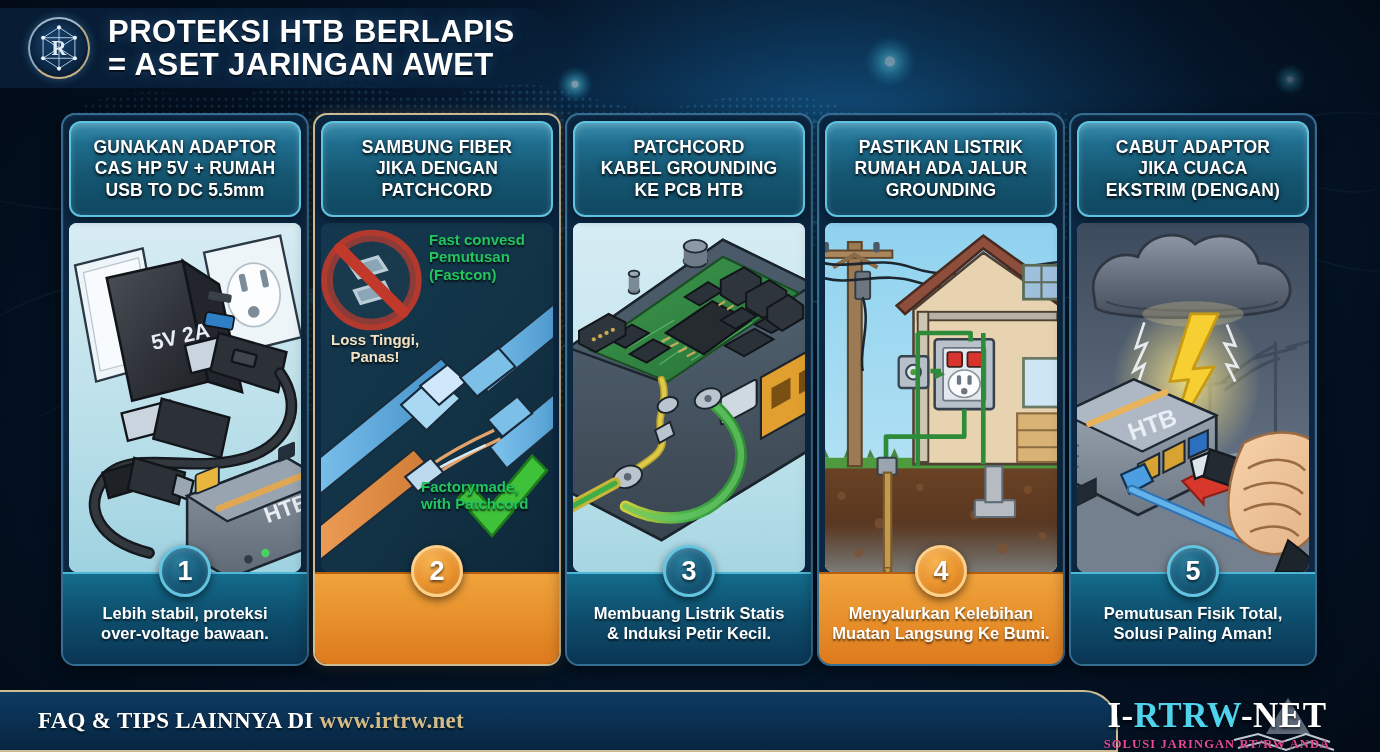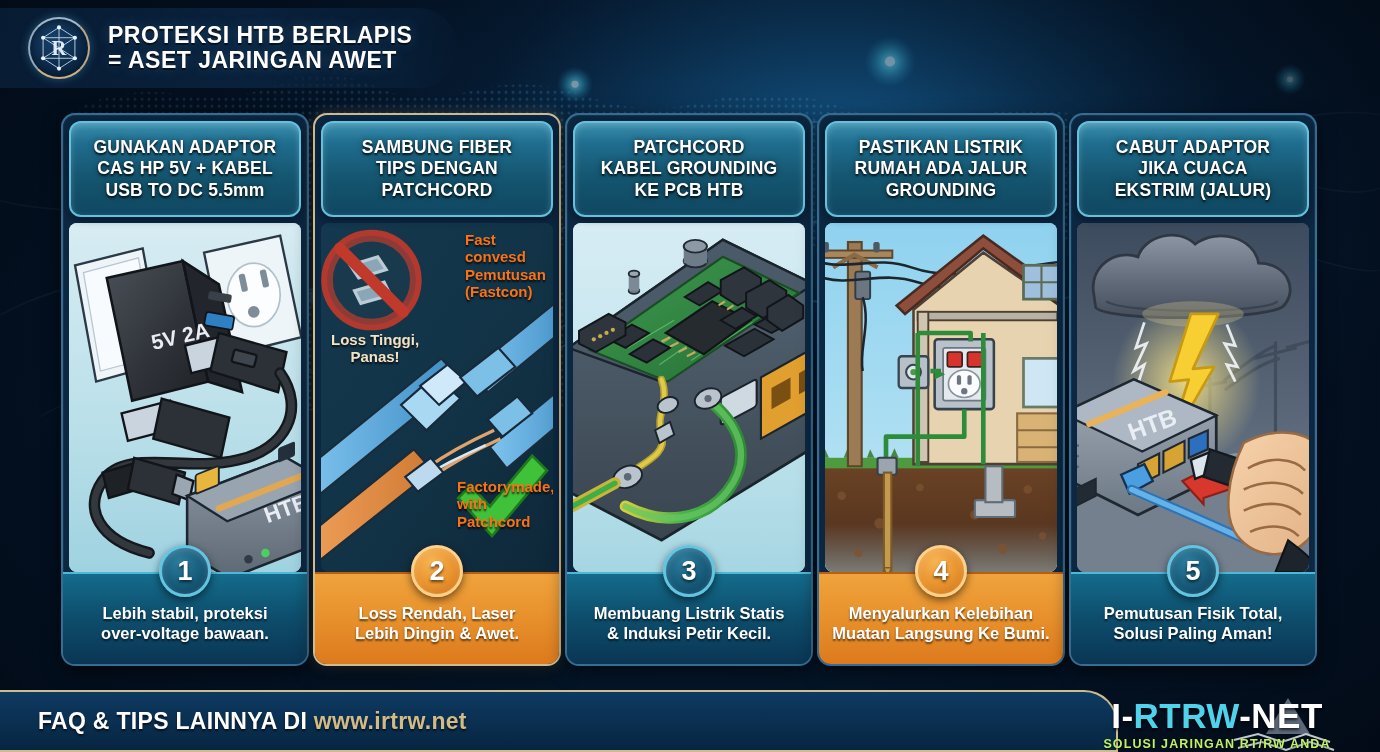--- a/index.html
+++ b/index.html
@@ -43,21 +43,21 @@
     background: radial-gradient(circle at 42% 35%, #17406a 0%, #0d2b4c 55%, #091f3a 100%);
     border: 2.5px solid;
     border-color: #9fb7c9 #b9a887 #c8b184 #8fa8bd;
     box-shadow: 0 0 10px rgba(90,180,230,.35), inset 0 0 12px rgba(0,0,0,.5);
     position: relative; overflow: hidden;
   }
   .logo svg { position:absolute; inset:0; width:100%; height:100%; }
 
   .title-wrap { line-height: 1.08; }
   .title-line {
-    font-size: 23px; font-weight: 700; letter-spacing: .5px;
+    font-size: 31px; font-weight: 700; letter-spacing: .5px;
     color: #ffffff;
     text-shadow: 0 2px 0 rgba(0,0,0,.55), 0 0 14px rgba(120,200,255,.25);
     white-space: nowrap;
   }
 
   
   .cards {
     position: absolute; left: 37px; top: 113px;
     width: 1324px; height: 553px;
     display: flex; gap: 4px;
@@ -109,21 +109,21 @@
     background: #b9dfe8;
   }
   .illus svg { position: absolute; inset: 0; width: 100%; height: 100%; display:block; }
 
   .illus-label {
     position: absolute;
     font-size: 15px; font-weight: 700; line-height: 1.16;
     text-shadow: 0 2px 2px rgba(0,0,0,.8);
     z-index: 4;
   }
-  .lbl-white { color: #f97316; margin-left: 36px; }
+  .lbl-white { color: #22c55e; }
   .lbl-cream { color: #f3e3c4; }
 
   
   .card-foot {
     height: 92px;
     margin: 0 0 0 0;
     border-radius: 0 0 12px 12px;
     padding: 30px 8px 10px;
     text-align: center;
     position: relative;
@@ -158,20 +158,21 @@
   .badge-num {
     font-size: 27px; font-weight: 700; color: #fff;
     text-shadow: 0 2px 3px rgba(0,0,0,.6);
     line-height: 1;
   }
 
   
   .footbar {
     position: absolute; left: 0; bottom: 0; width: 1380px; height: 76px;
     z-index: 7;
+    font-family: Liberation Serif, serif;
   }
   .footbar-band {
     position: absolute; left: -6px; top: 14px;
     width: 1124px; height: 62px;
     background: linear-gradient(180deg, #0d3a60 0%, #0b3255 40%, #072540 100%);
     border-top: 2.5px solid #cdbb92;
     border-bottom: 2.5px solid #cdbb92;
     border-right: 2.5px solid #cdbb92;
     border-radius: 0 34px 0 0;
   }
@@ -191,21 +192,21 @@
   .brand-main {
     font-size: 35px; font-weight: 700; letter-spacing: .5px; line-height: 1;
     white-space: nowrap;
     position: relative; z-index: 2;
   }
   .brand-main .w { color: #ffffff; text-shadow: 0 2px 3px rgba(0,0,0,.7); }
   .brand-main .c { color: #4fd2ec; text-shadow: 0 2px 3px rgba(0,0,0,.7); }
   .brand-sub {
     margin-top: 4px;
     font-size: 12.5px; font-weight: 700; letter-spacing: 1.1px;
-    color: #bef264; text-shadow: 0 1px 2px rgba(0,0,0,.7);
+    color: #ec4899; text-shadow: 0 1px 2px rgba(0,0,0,.7);
     position: relative; z-index: 2;
   }
   .brand-mark { position:absolute; right: 14px; top: -4px; width: 120px; height: 62px; z-index:1; opacity:.9;}
 </style>
 </head>
 <body>
 
 <div class="bg">
   <svg class="bg-map" viewBox="0 0 1380 470" preserveAspectRatio="none">
     <defs>
@@ -276,21 +277,21 @@
     <div class="title-line">= ASET JARINGAN AWET</div>
   </div>
 </div>
 
 <div class="cards">
 
   <div class="card">
     <div class="card-head">
       <div class="card-head-text">
         <div>GUNAKAN ADAPTOR</div>
-        <div>CAS HP 5V + KABEL</div>
+        <div>CAS HP 5V + RUMAH</div>
         <div>USB TO DC 5.5mm</div>
       </div>
     </div>
     <div class="illus">
       <svg viewBox="0 0 236 330" preserveAspectRatio="xMidYMid slice">
         <defs>
           <linearGradient id="c1bg" x1="0" y1="0" x2="0" y2="1">
             <stop offset="0%" stop-color="#d8ecf3"></stop>
               <stop offset="60%" stop-color="#b9dfe9"></stop>
               <stop offset="100%" stop-color="#9fd2e0"></stop>
@@ -369,21 +370,21 @@
         <div>Lebih stabil, proteksi</div>
         <div>over-voltage bawaan.</div>
       </div>
     </div>
   </div>
 
   <div class="card accent">
     <div class="card-head">
       <div class="card-head-text">
         <div>SAMBUNG FIBER</div>
-        <div>TIPS DENGAN</div>
+        <div>JIKA DENGAN</div>
         <div>PATCHCORD</div>
       </div>
     </div>
     <div class="illus" style="background:#123247;">
       <svg viewBox="0 0 236 330" preserveAspectRatio="xMidYMid slice">
         <defs>
           <linearGradient id="c2bg" x1="0" y1="0" x2="1" y2="1">
             <stop offset="0%" stop-color="#14384f"></stop>
               <stop offset="55%" stop-color="#123346"></stop>
               <stop offset="100%" stop-color="#0d2738"></stop>
@@ -451,24 +452,20 @@
         <div style="text-align:center;">Panas!</div>
       </div>
       <div class="illus-label lbl-white" style="left:100px; top:255px;">
         <div>Factorymade,</div>
         <div>with Patchcord</div>
       </div>
     </div>
     <div class="card-foot orange">
       <div class="badge orange">
         <span class="badge-num">2</span>
-      </div>
-      <div class="foot-text">
-        <div>Loss Rendah, Laser</div>
-        <div>Lebih Dingin &amp; Awet.</div>
       </div>
     </div>
   </div>
 
   <div class="card">
     <div class="card-head">
       <div class="card-head-text">
         <div>PATCHCORD</div>
         <div>KABEL GROUNDING</div>
         <div>KE PCB HTB</div>
@@ -710,21 +707,21 @@
         <div>Muatan Langsung Ke Bumi.</div>
       </div>
     </div>
   </div>
 
   <div class="card">
     <div class="card-head">
       <div class="card-head-text">
         <div>CABUT ADAPTOR</div>
         <div>JIKA CUACA</div>
-        <div>EKSTRIM (JALUR)</div>
+        <div>EKSTRIM (DENGAN)</div>
       </div>
     </div>
     <div class="illus" style="background:#56637a;">
       <svg viewBox="0 0 236 330" preserveAspectRatio="xMidYMid slice">
         <defs>
           <linearGradient id="sky5" x1="0" y1="0" x2="0" y2="1">
             <stop offset="0%" stop-color="#3d4b5e"></stop>
               <stop offset="55%" stop-color="#5a6778"></stop>
               <stop offset="100%" stop-color="#7b8694"></stop>
           </linearGradient>

